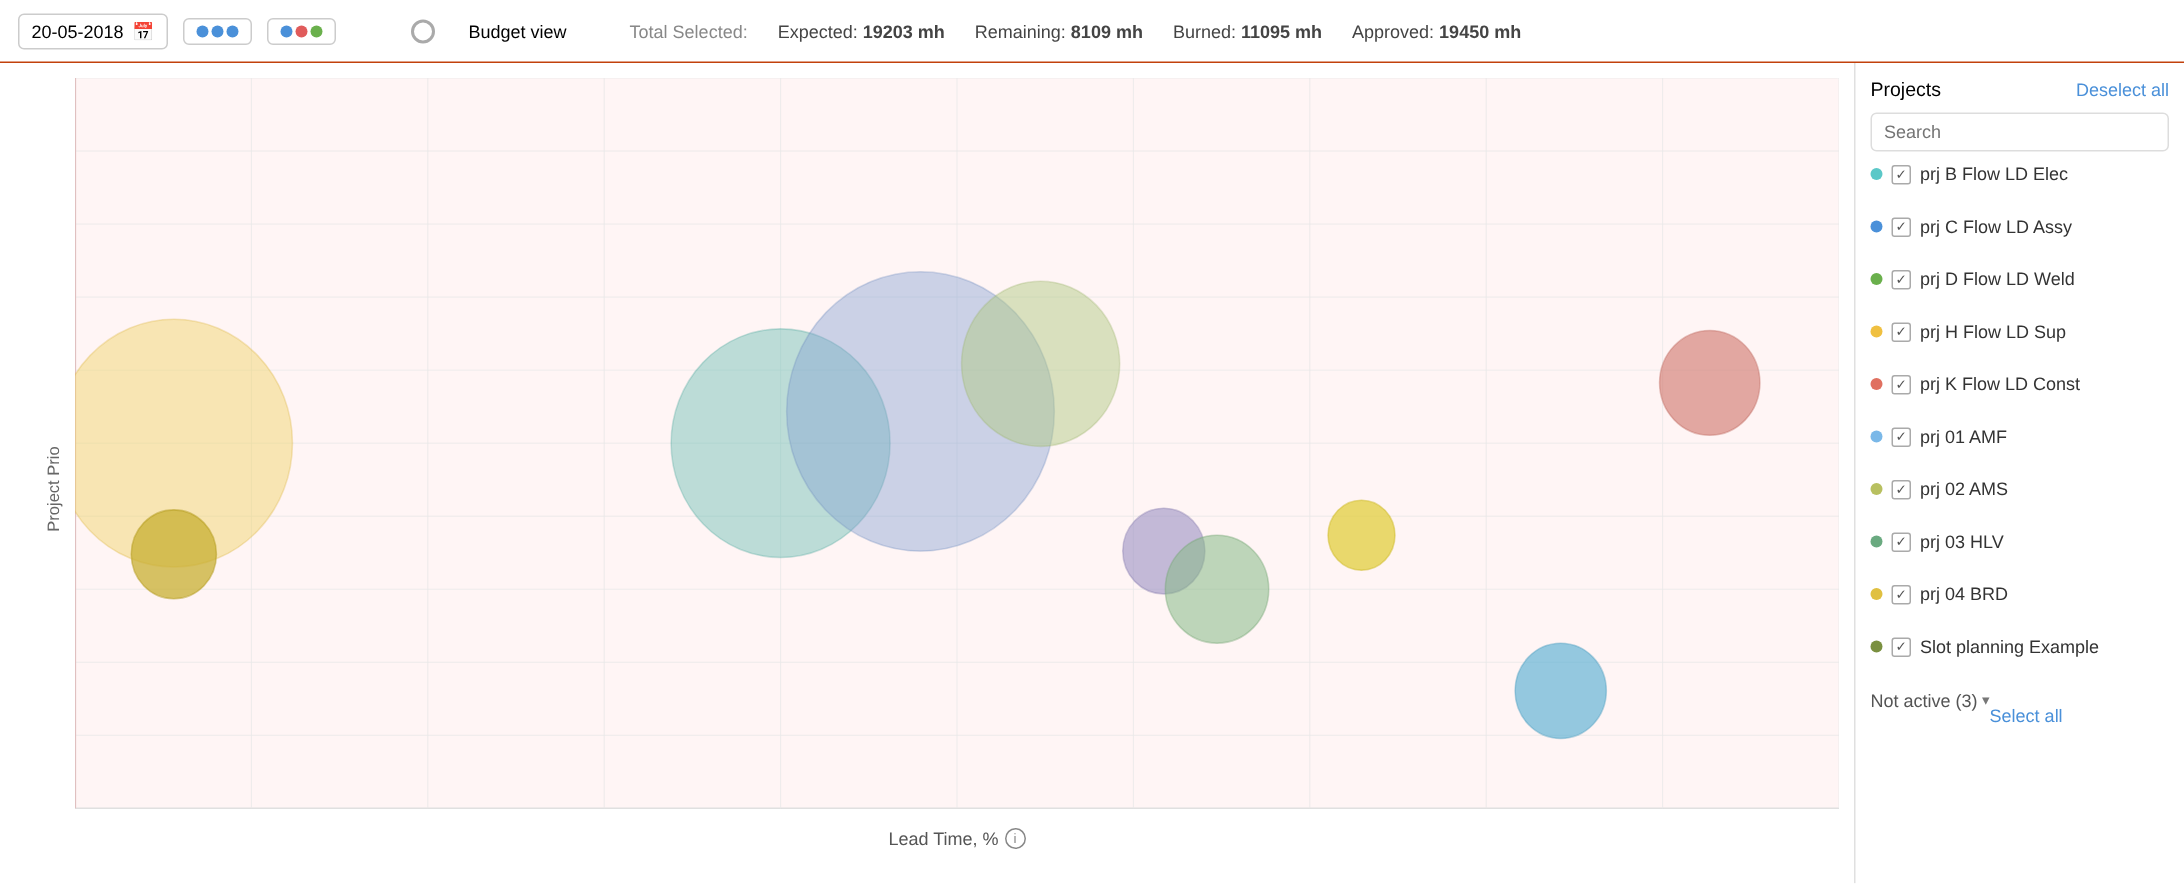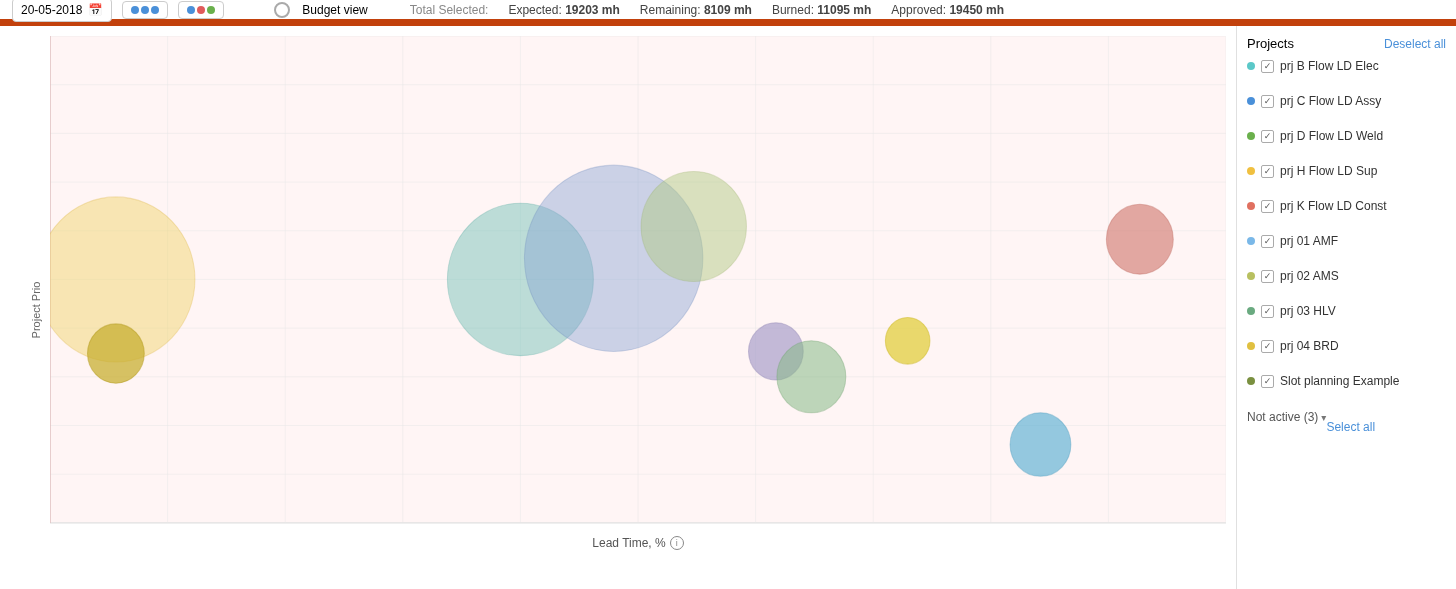--- a/index.html
+++ b/index.html
@@ -3,37 +3,37 @@
   <meta charset="utf-8">
   <style>
     * { box-sizing: border-box; margin: 0; padding: 0; }
     body { font-family: -apple-system, BlinkMacSystemFont, 'Segoe UI', sans-serif; font-size: 12px; background: #fff; overflow: hidden; }
     
     .app-container { display: flex; flex-direction: column; width: 1456px; height: 589px; }
     
     
     .toolbar {
       display: flex; align-items: center; padding: 6px 12px; gap: 10px;
-      border-bottom: 7px solid #c2410c; height: 26px; flex-shrink: 0;
+      border-bottom: 1px solid #c2410c; height: 42px; flex-shrink: 0;
     }
     .date-btn {
       display: flex; align-items: center; gap: 6px; padding: 4px 8px;
       border: 1px solid #ccc; border-radius: 4px; cursor: pointer; background: #fff;
       font-size: 12px;
     }
     .icon-btn {
       display: flex; align-items: center; justify-content: center;
       padding: 4px 8px; border: 1px solid #ccc; border-radius: 4px;
       cursor: pointer; background: #fff; gap: 2px;
     }
     .dot { width: 8px; height: 8px; border-radius: 50%; display: inline-block; }
     .dot-blue { background: #4a90d9; }
     .dot-red { background: #e05b5b; }
     .dot-green { background: #6ab04c; }
-    .budget-toggle { display: flex; align-items: center; gap: 12px; cursor: pointer; padding-left: 40px; }
+    .budget-toggle { display: flex; align-items: center; gap: 22px; cursor: pointer; padding-left: 40px; }
     .radio-circle {
       width: 16px; height: 16px; border-radius: 50%; border: 2px solid #aaa;
       background: #fff;
     }
     .stats { display: flex; gap: 20px; margin-left: 32px; color: #444; font-size: 12px; }
     .stats span { white-space: nowrap; }
     .stat-label { color: #888; }
     
     
     .main-content { display: flex; flex: 1; overflow: hidden; }
@@ -227,20 +227,21 @@
         </div>
       </div>
 
     </div>
 
     <div class="sidebar">
       <div class="sidebar-header">
         <span class="sidebar-title">Projects</span>
         <span class="deselect-all">Deselect all</span>
       </div>
+      <input type="text" class="search-box" placeholder="Search" style="">
 
       <div class="project-list">
 
         <div class="project-item">
           <div class="proj-color" style="background:#5bc8c8"></div>
           <div class="proj-checkbox checked"></div>
           <span class="proj-name">prj B Flow LD Elec</span>
         </div>
 
         <div class="project-item">

